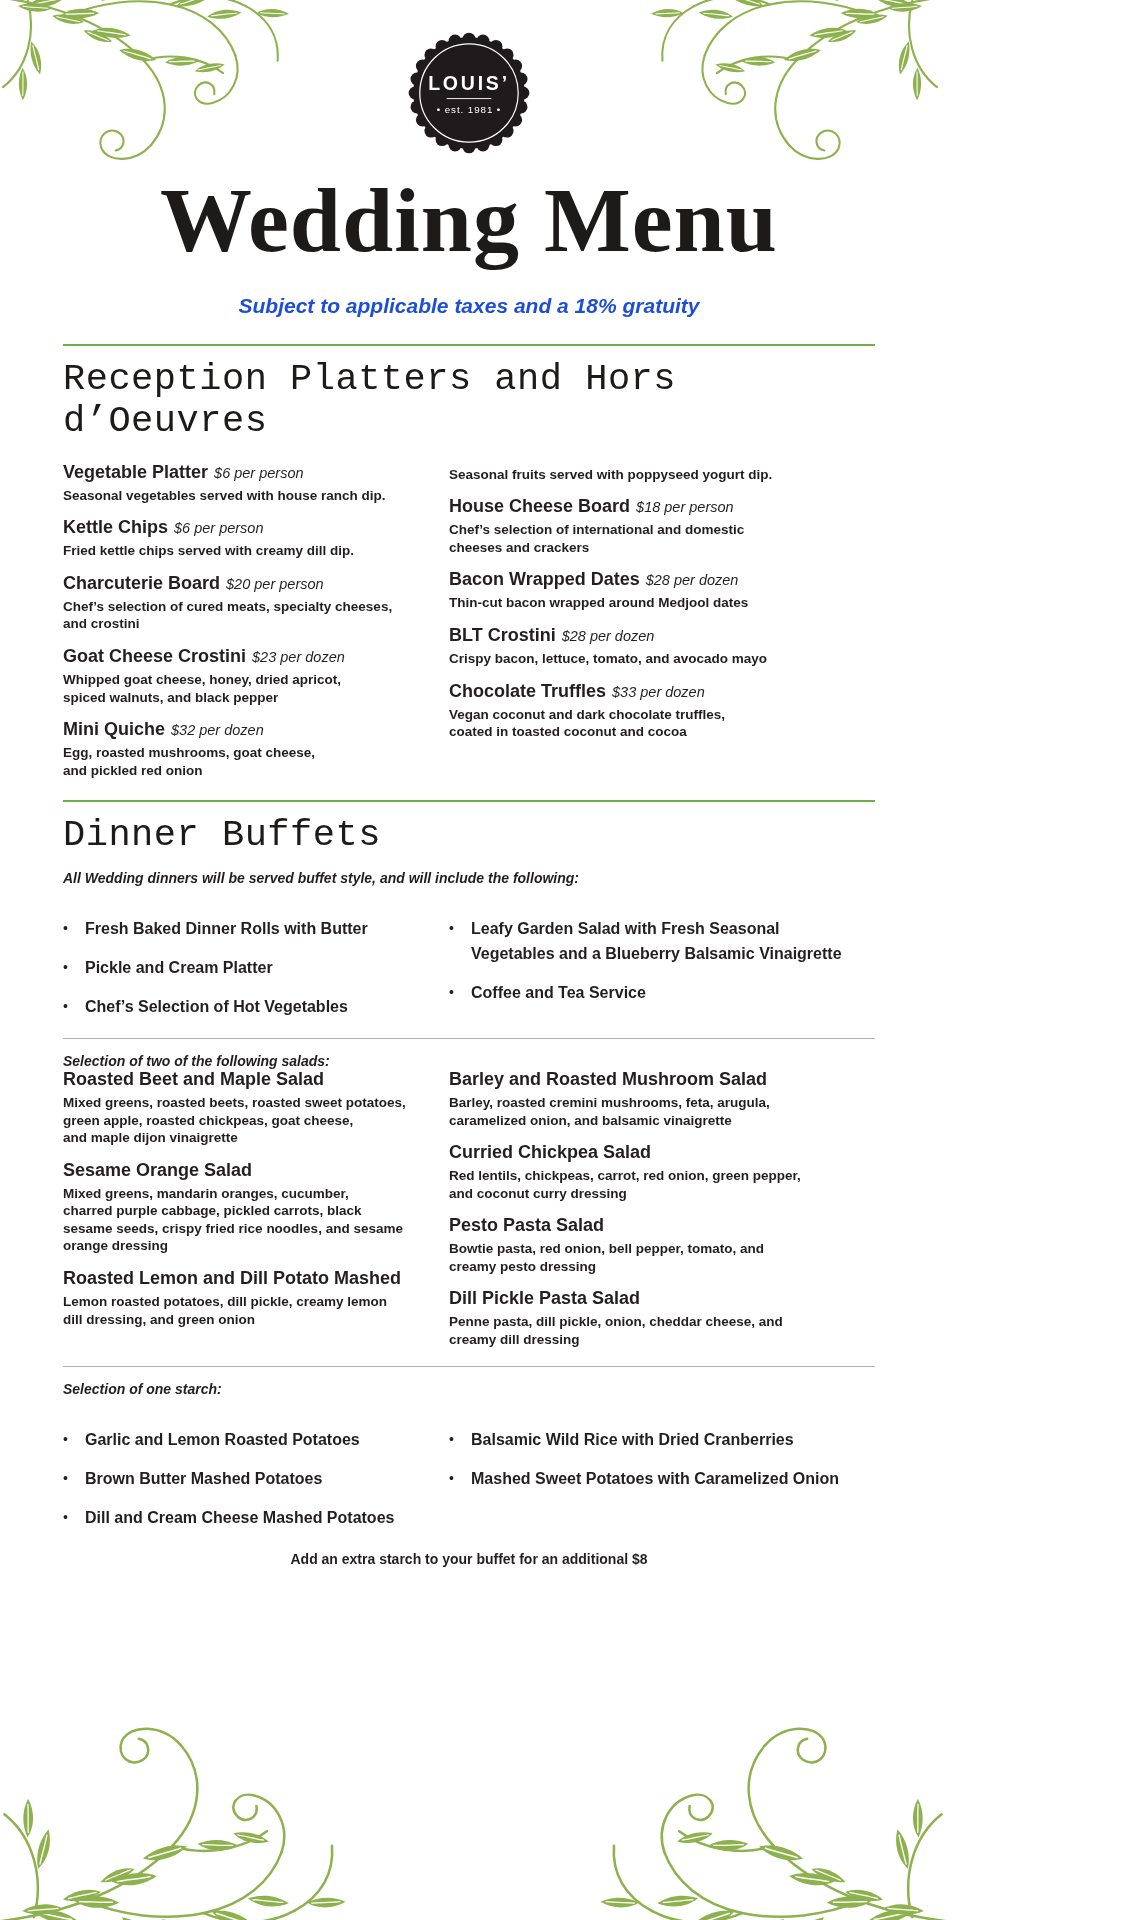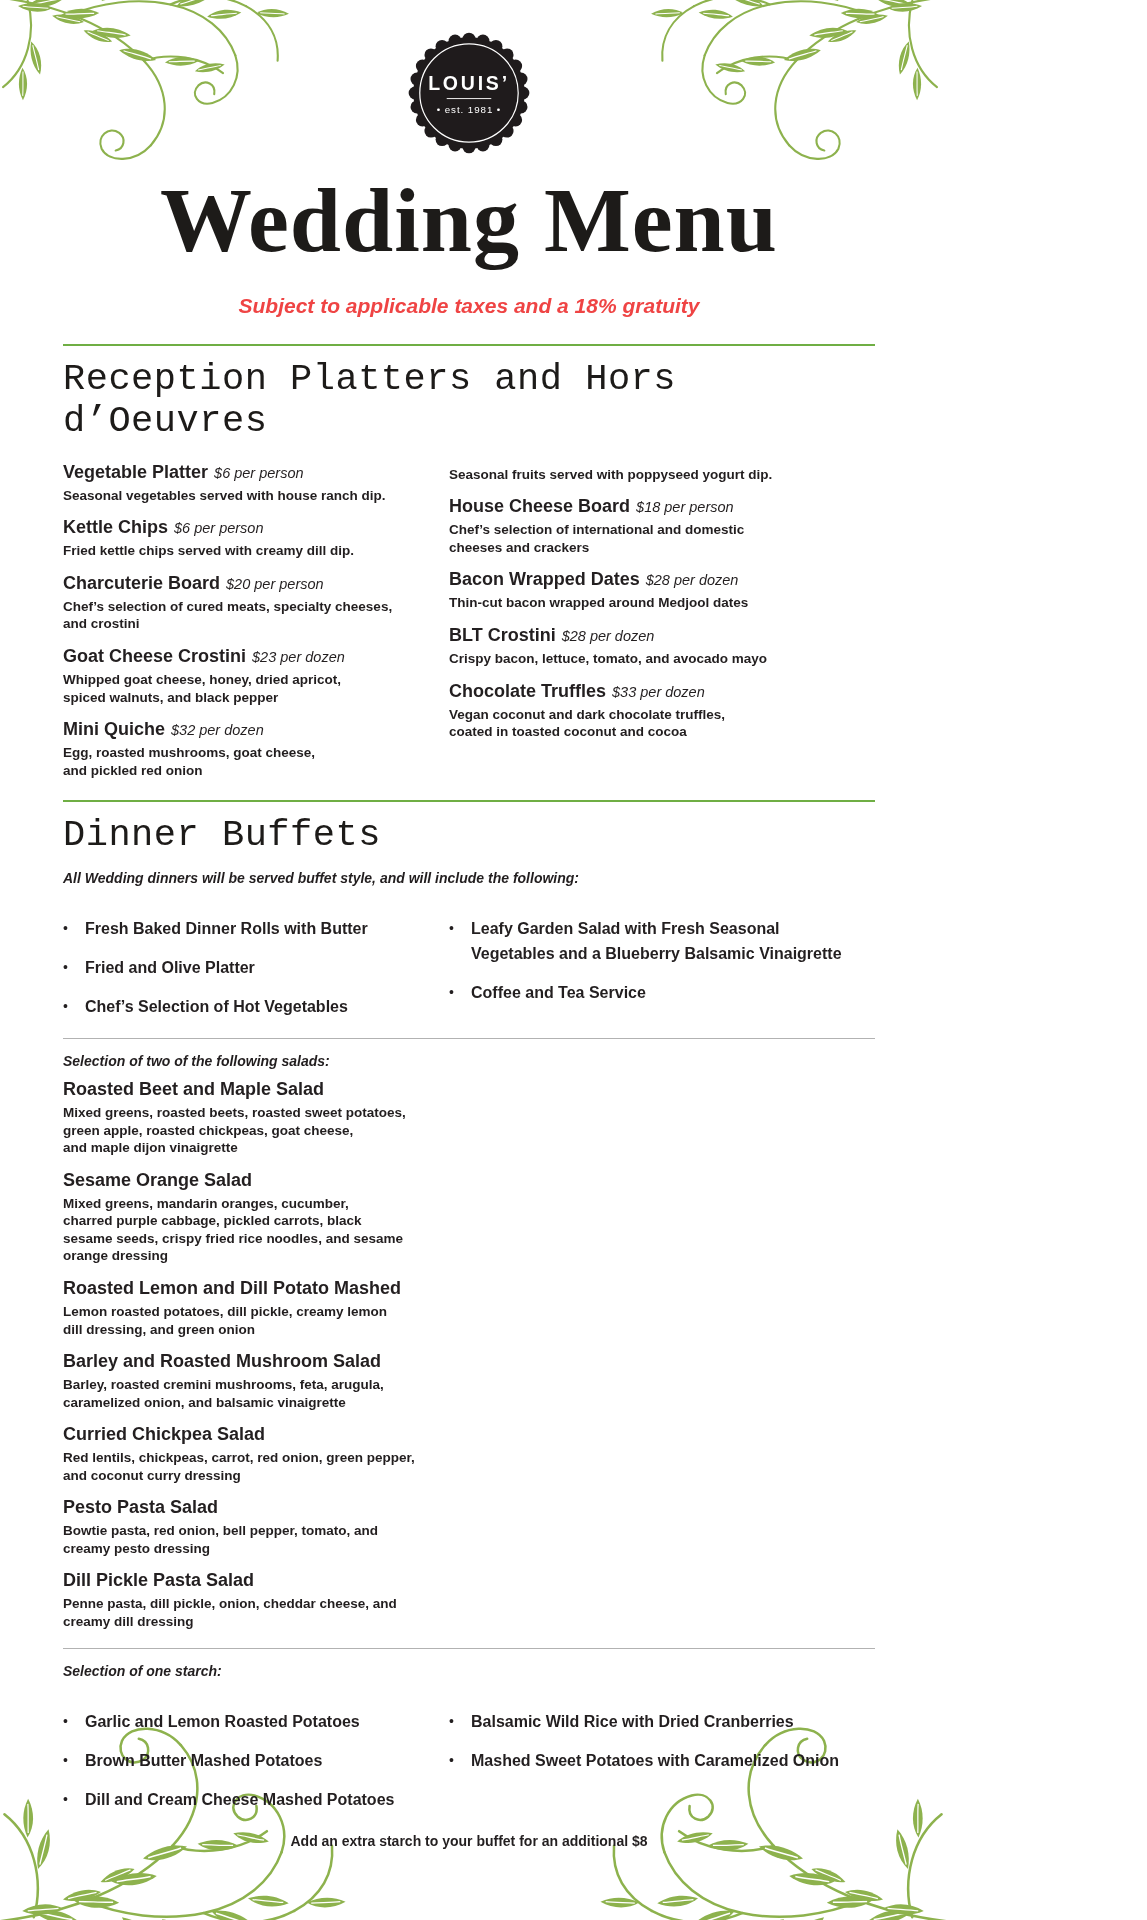--- a/index.html
+++ b/index.html
@@ -22,21 +22,21 @@
   .badge .badge-name { font-size:21px; font-weight:700; letter-spacing:3px; }
   .badge .badge-est { font-size:10.5px; letter-spacing:1px; }
 
   .title {
     margin-top:16px; text-align:center;
     font-family:"Liberation Serif", serif; font-weight:700;
     font-size:92px; line-height:1.02; letter-spacing:1px; color:#1d1b19;
   }
   .subtitle {
     margin-top:26px; text-align:center;
-    font-size:21px; font-weight:700; font-style:italic; color:#ef4444;
+    font-size:21px; font-weight:700; font-style:italic; color:#1d4ed8;
   }
   .rule { height:2px; background:#6fae44; margin-top:26px; }
   .thin-rule { height:1px; background:#b2b2b2; margin-top:14px; }
 
   .section-heading {
     margin-top:12px; font-family:Liberation Mono, monospace; font-weight:400;
     font-size:37px; letter-spacing:0.5px; color:#1d1b19;
   }
 
   .cols { display:flex; margin-top:20px; }
@@ -220,21 +220,21 @@
     <p class="intro">All Wedding dinners will be served buffet style, and will include the following:</p>
 
     <div class="cols" style="margin-top:4px;">
       <ul class="bullets col-l">
         <li>
             <span class="dot"></span>
             <span class="btext">Fresh Baked Dinner Rolls with Butter</span>
           </li>
         <li>
             <span class="dot"></span>
-            <span class="btext">Fried and Olive Platter</span>
+            <span class="btext">Pickle and Cream Platter</span>
           </li>
         <li>
             <span class="dot"></span>
             <span class="btext">Chef’s Selection of Hot Vegetables</span>
           </li>
       </ul>
       <ul class="bullets col-r">
         <li>
             <span class="dot"></span>
             <span class="btext">Leafy Garden Salad with Fresh Seasonal
@@ -244,21 +244,21 @@
             <span class="dot"></span>
             <span class="btext">Coffee and Tea Service</span>
           </li>
       </ul>
     </div>
 
     <div class="thin-rule"></div>
 
     <p class="sub-heading">Selection of two of the following salads:</p>
 
-    <div class="cols" style="margin-top:10px;flex-direction:column;">
+    <div class="cols" style="margin-top:0;">
       <div class="col-l">
         <div class="menu-item">
           <div><span class="item-name">Roasted Beet and Maple Salad</span></div>
           <p class="item-desc">Mixed greens, roasted beets, roasted sweet potatoes,
 green apple, roasted chickpeas, goat cheese,
 and maple dijon vinaigrette</p>
         </div>
         <div class="menu-item">
           <div><span class="item-name">Sesame Orange Salad</span></div>
           <p class="item-desc">Mixed greens, mandarin oranges, cucumber,

